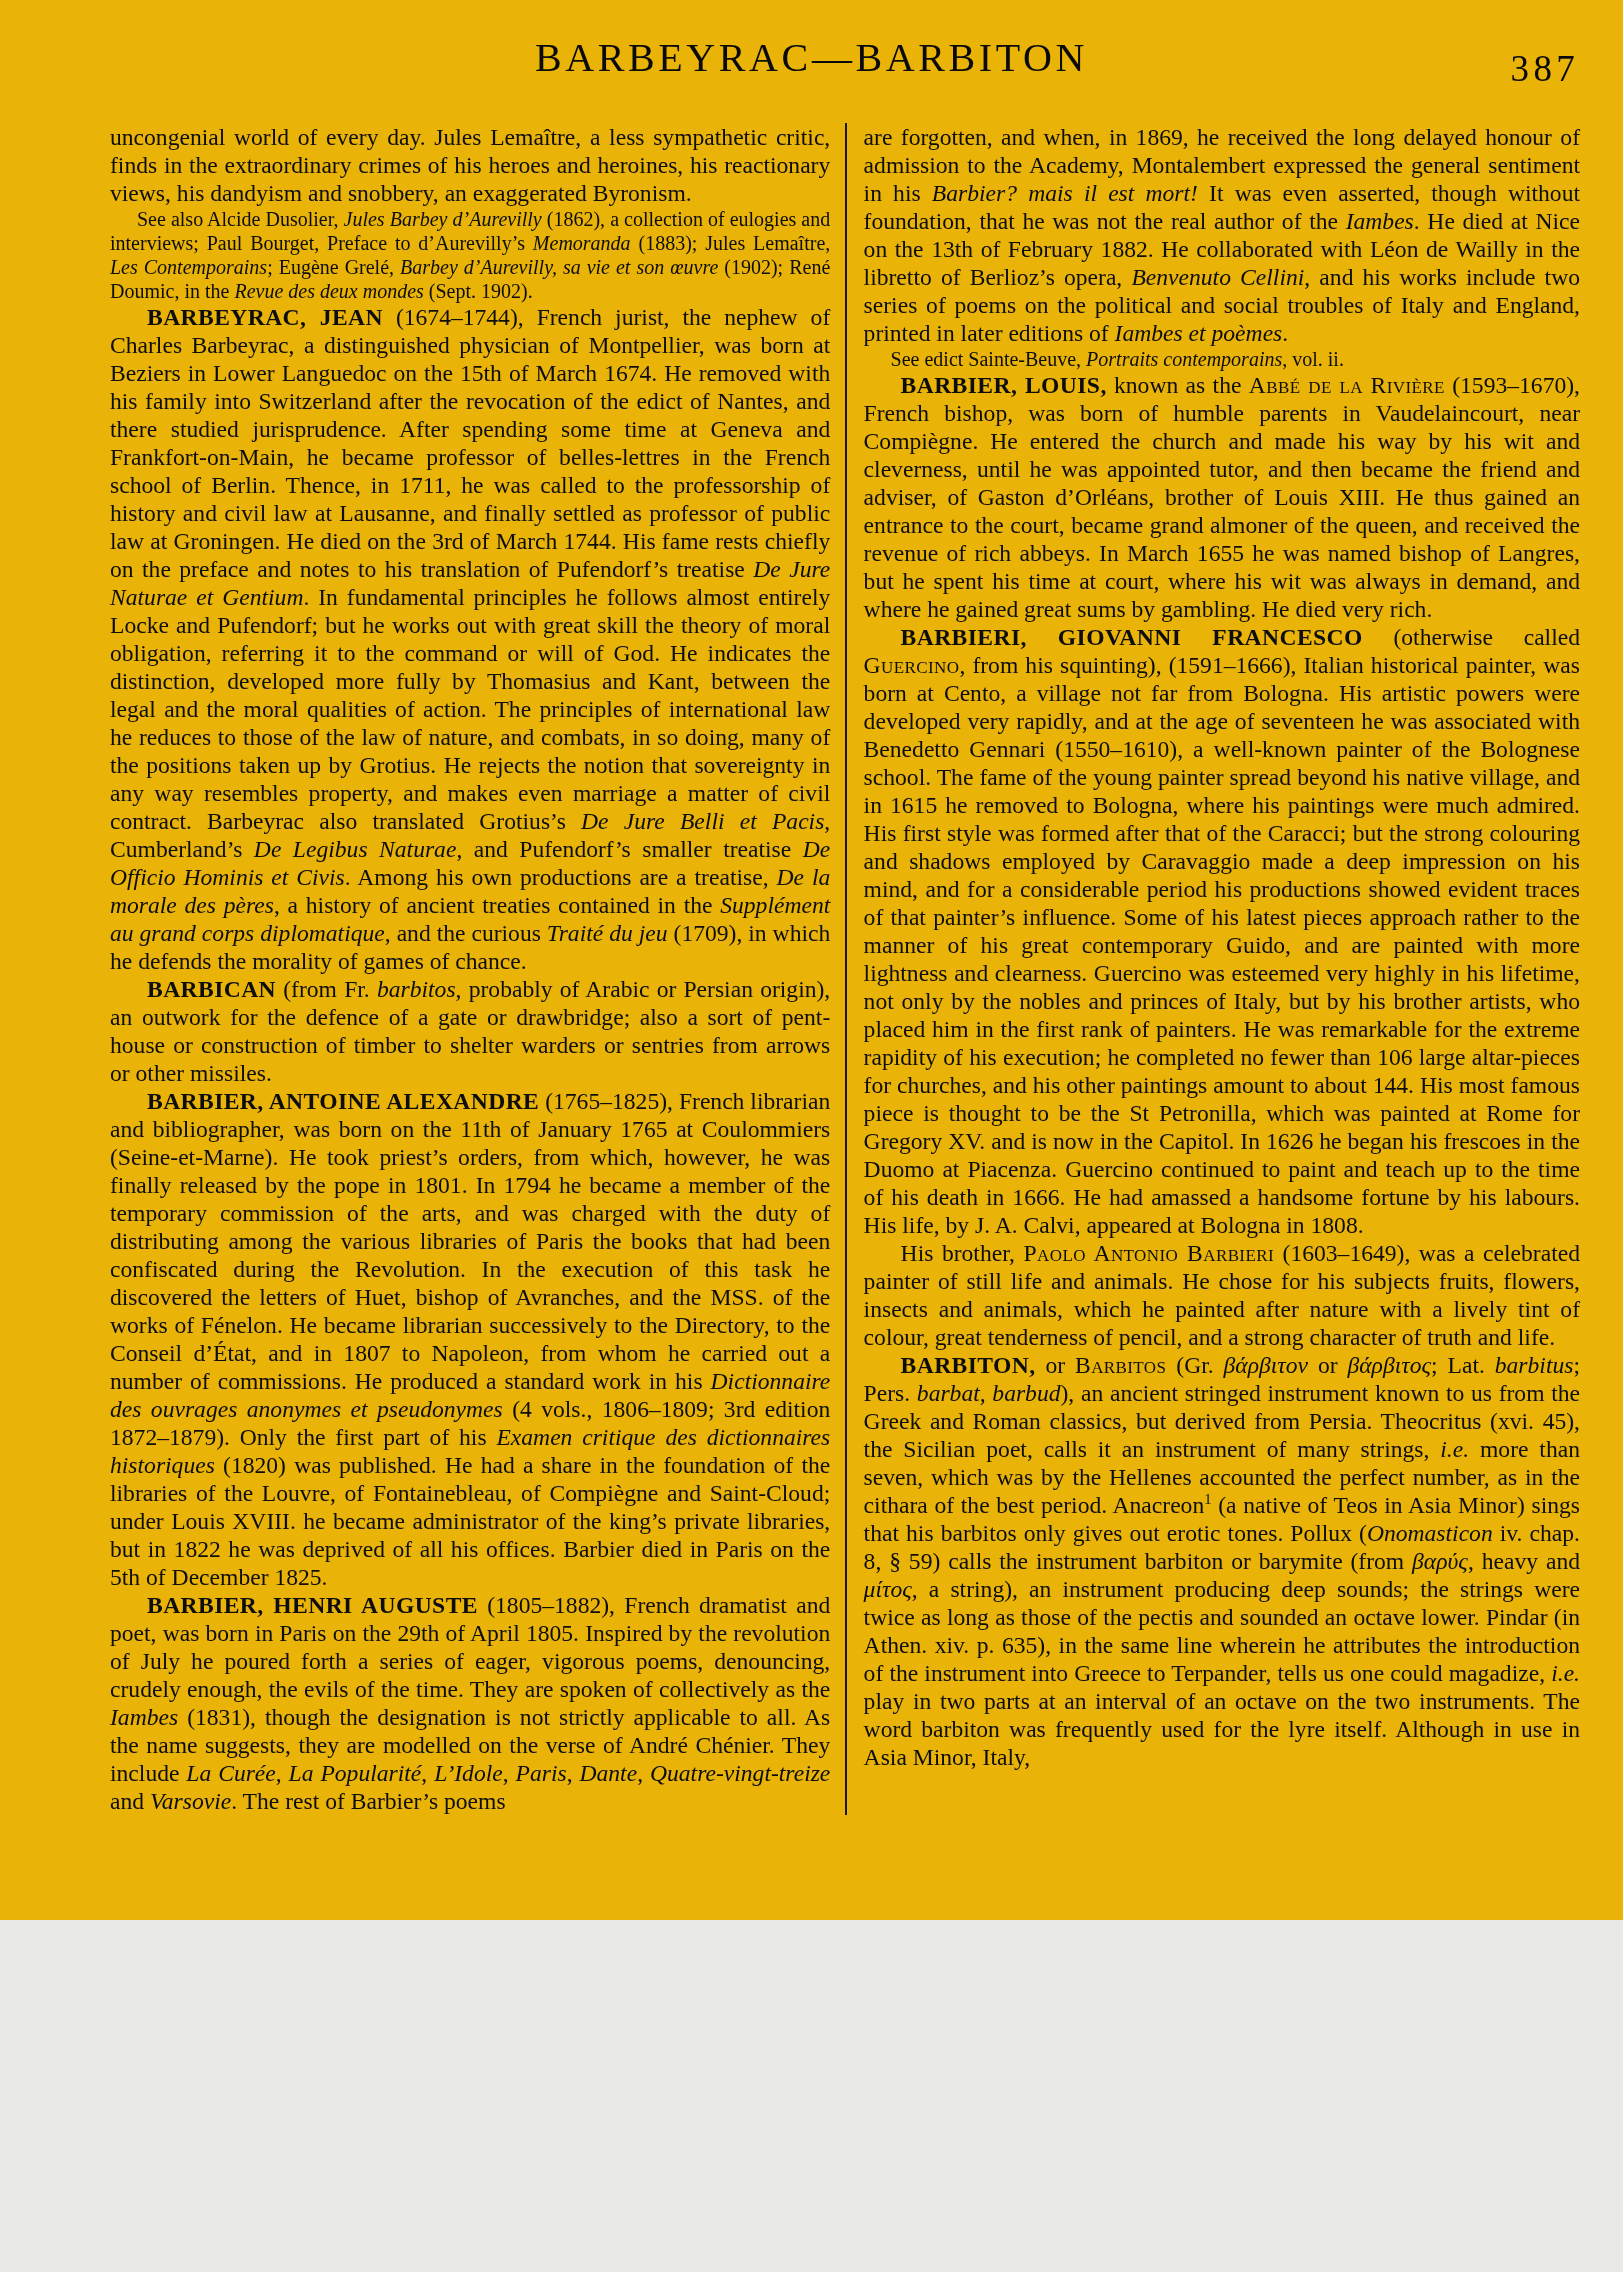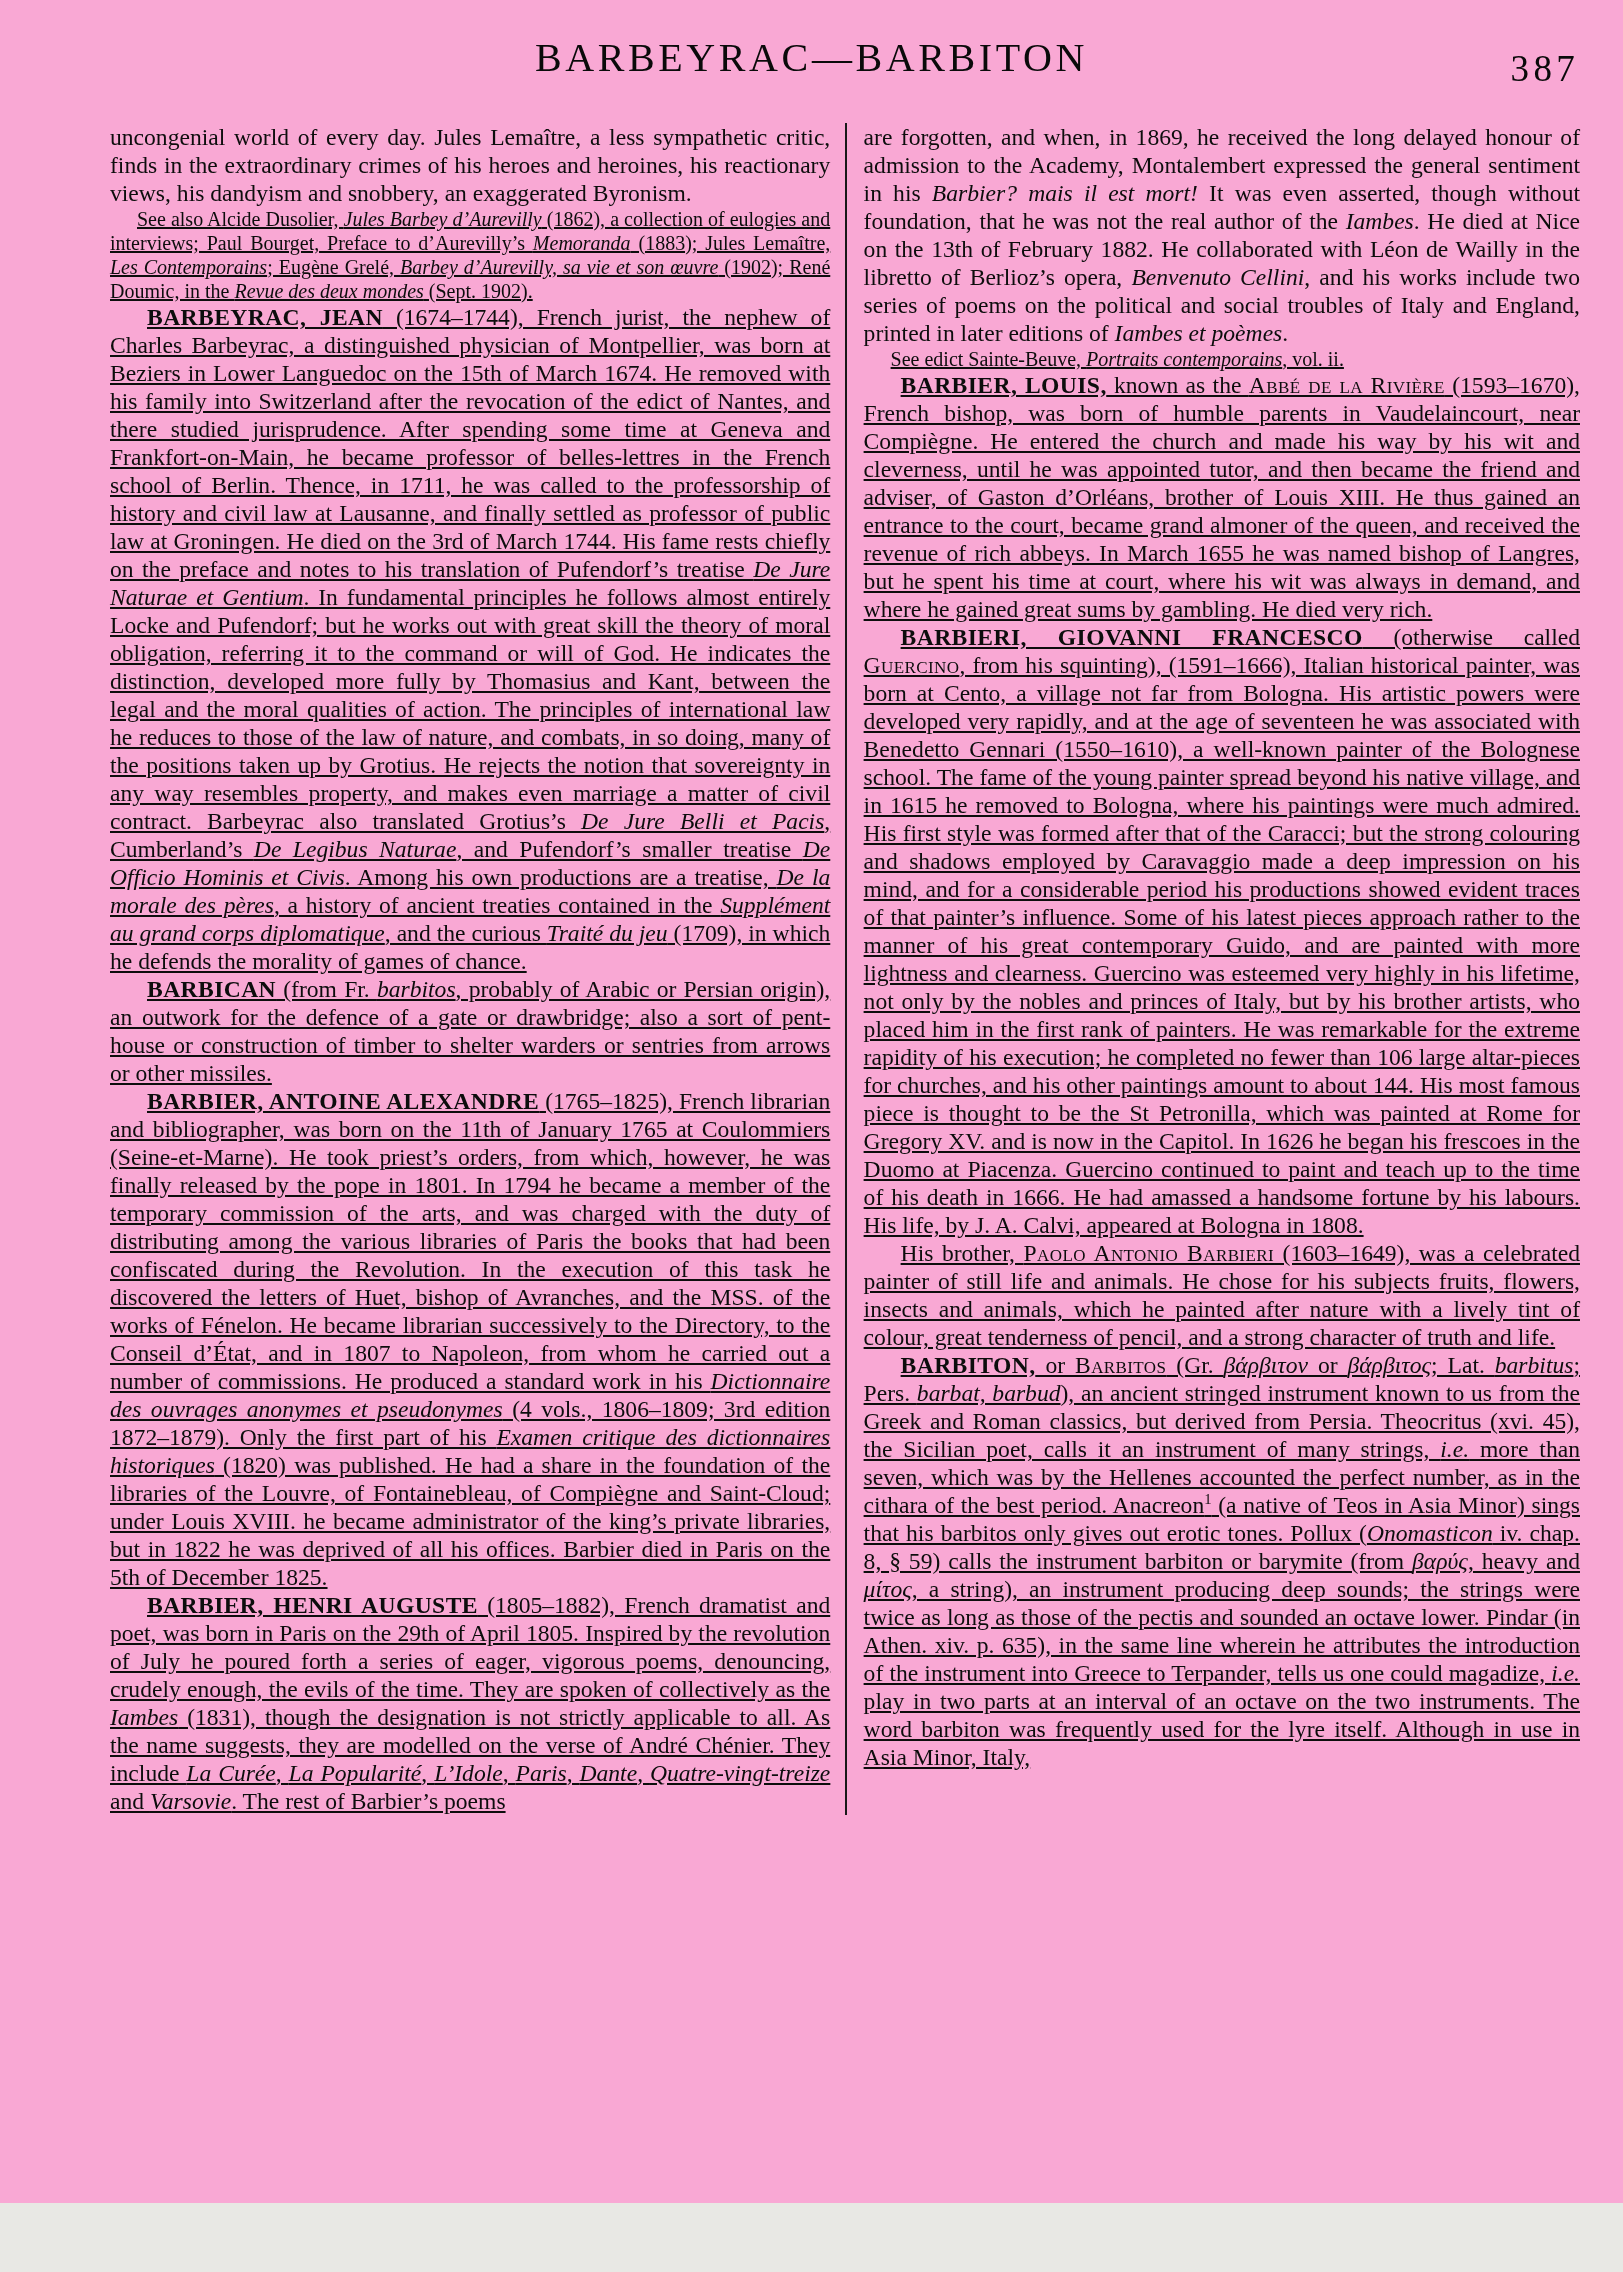--- a/index.html
+++ b/index.html
@@ -1,21 +1,21 @@
 <!DOCTYPE html>
 <html style="font-size:11.4px"><head>
 <meta charset="utf-8">
 <style>
   html, body { margin: 0; padding: 0; background: #e8e8e4; }
   .page {
     position: relative;
     width: 1623px;
-    height: 2203px;
+    height: 1920px;
     margin: 0 auto;
-    background: #f9a8d4;
+    background: #eab308;
     color: #0d0d0d;
     font-family: "Liberation Serif", "DejaVu Serif", serif;
     overflow: hidden;
   }
   .header { position: absolute; top: 34px; left: 0; right: 0; height: 79px; }
   .running-title {
     text-align: center;
     font-size: 40px;
     letter-spacing: 3.6px;
     font-weight: 400;
@@ -38,21 +38,21 @@
     width: 1517px;
   }
   .column { text-align: justify; margin-left: 47px; }
   .column.left  { width: 744px; margin-right: 15px; }
   .column.right { width: 740px; margin-left: 17px; }
   .divider { width: 1.4px; background: #191919; align-self: stretch; }
   .para { margin: 0; padding: 0; }
   .para.body { font-size: 23.6px; line-height: 28px; }
   .para.note { font-size: 20px; line-height: 24px; }
   .para.footnote { font-size: 20px; line-height: 24px; margin-top: 11.4px; }
-  .para.indent { text-indent: 37px; text-decoration: underline; }
+  .para.indent { text-indent: 37px; }
   .para.noindent { text-indent: 0; }
   .para.note.indent { text-indent: 27px; }
   .seg.b  { font-weight: 700; letter-spacing: 0.4px; }
   .seg.i  { font-style: italic; }
   .seg.sc { font-variant: small-caps; letter-spacing: 0.4px; }
   .seg.sup { vertical-align: super; font-size: 0.62em; line-height: 0; }
 </style>
 </head>
 <body>
 

